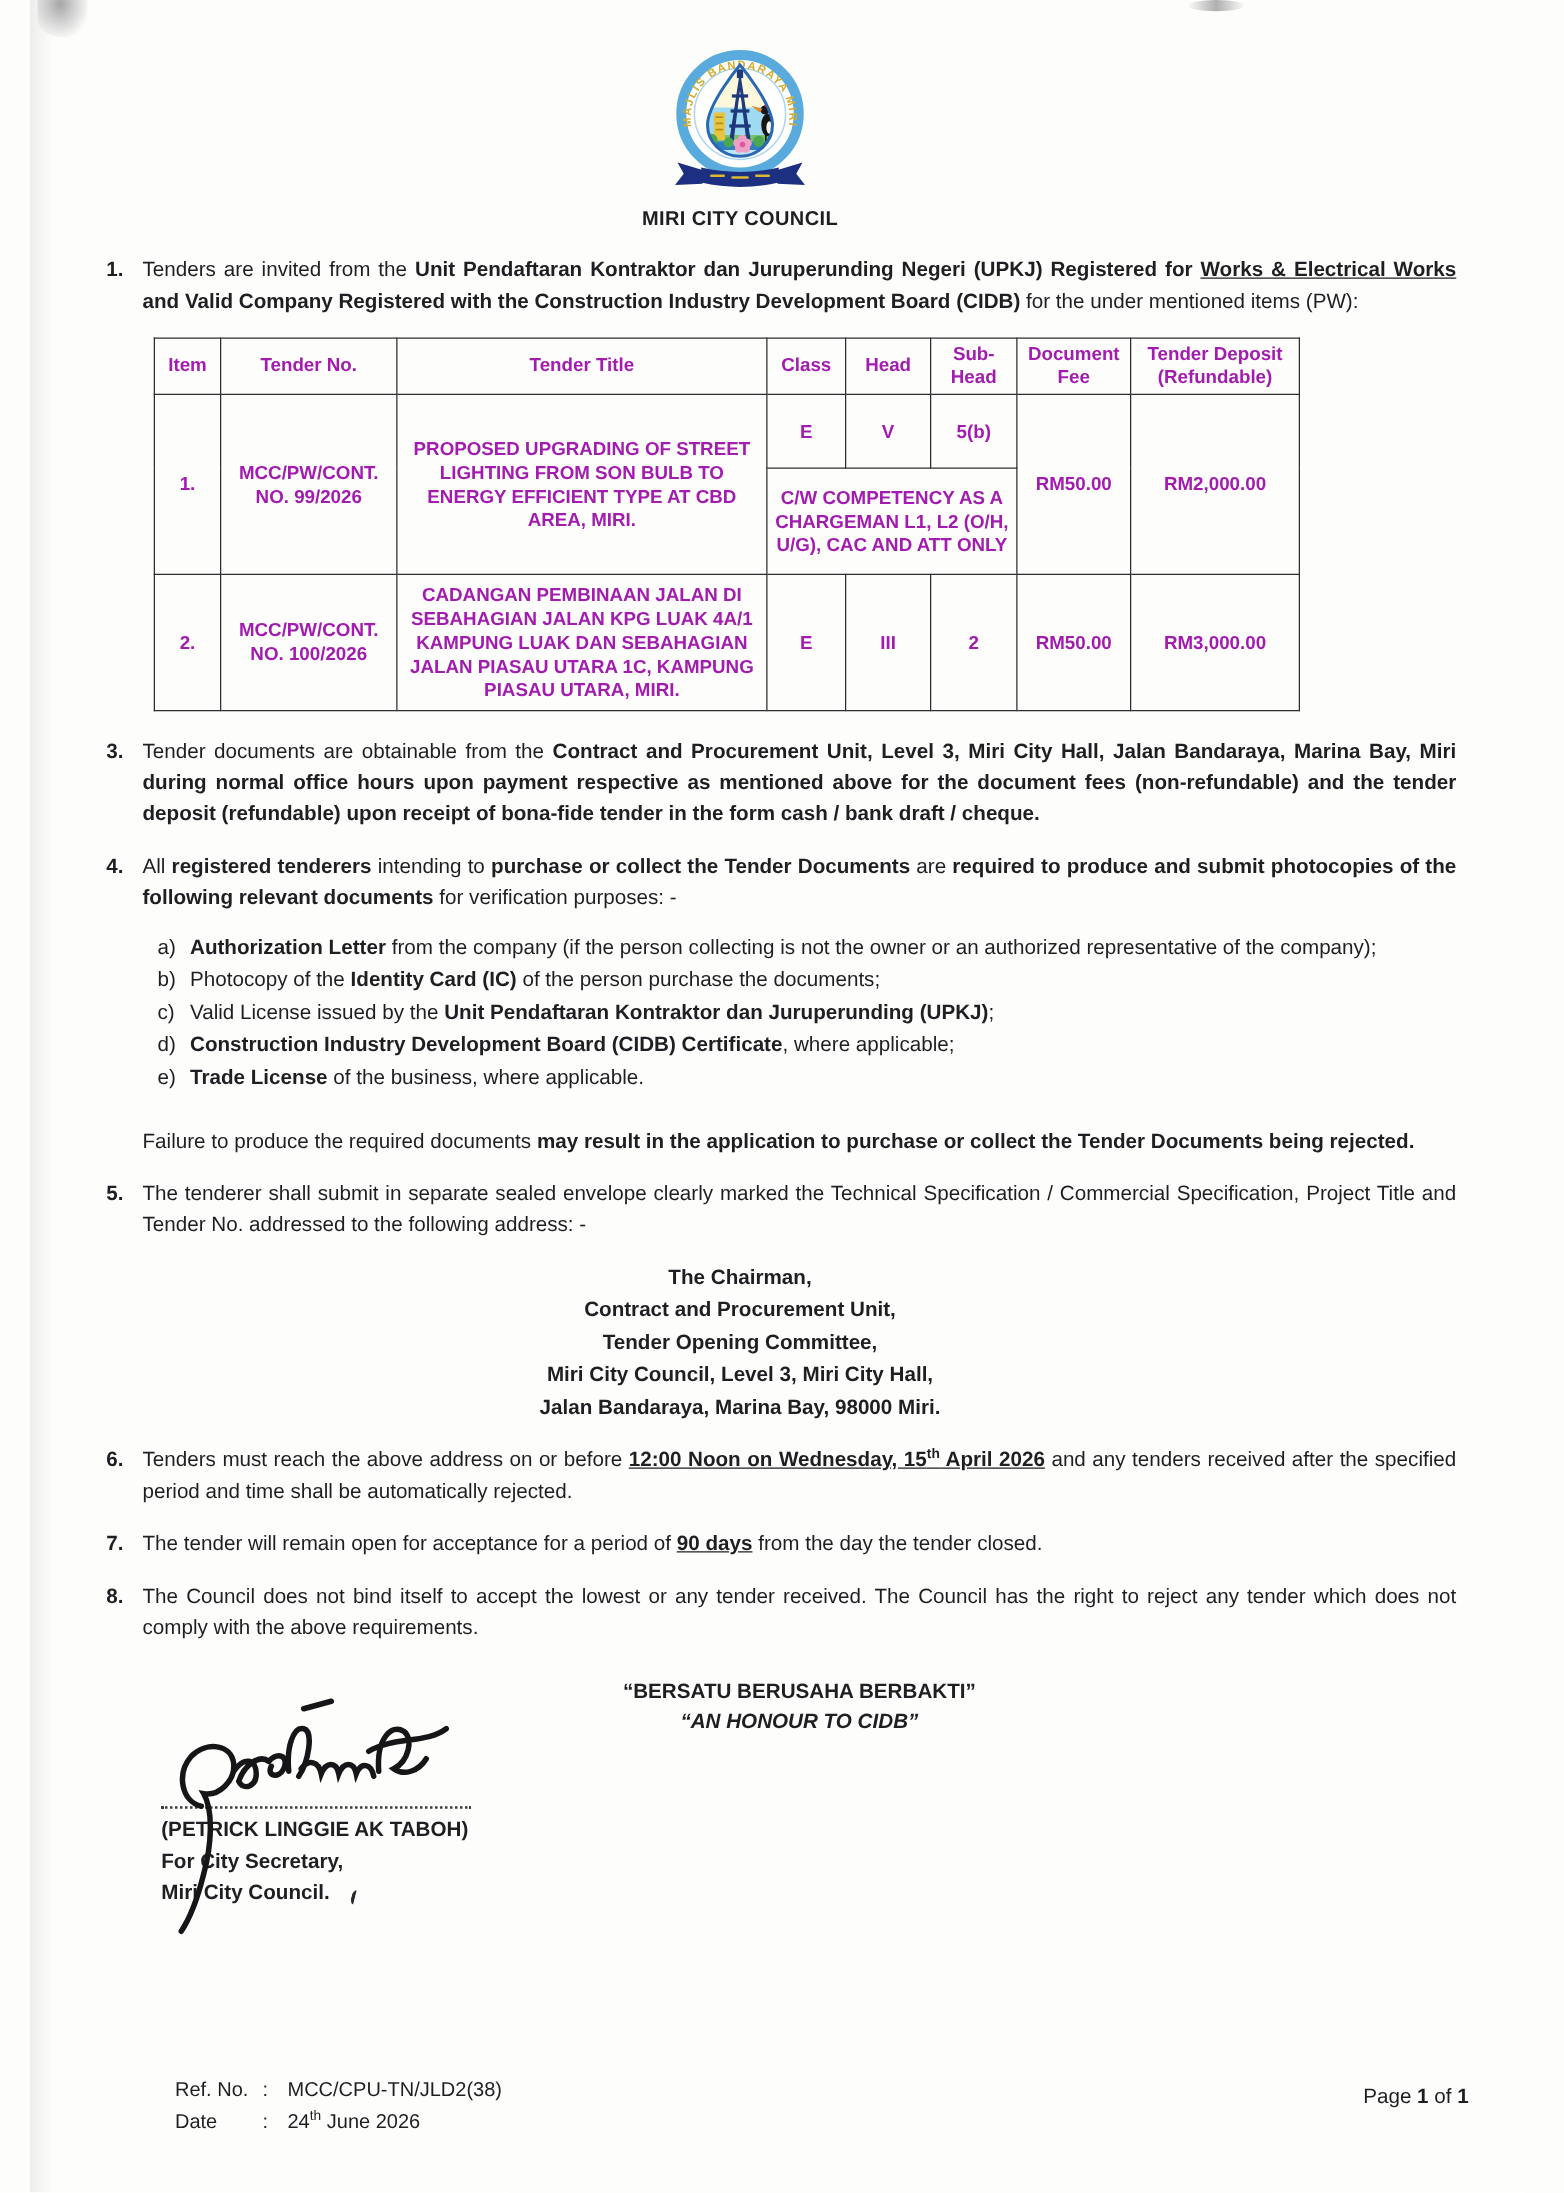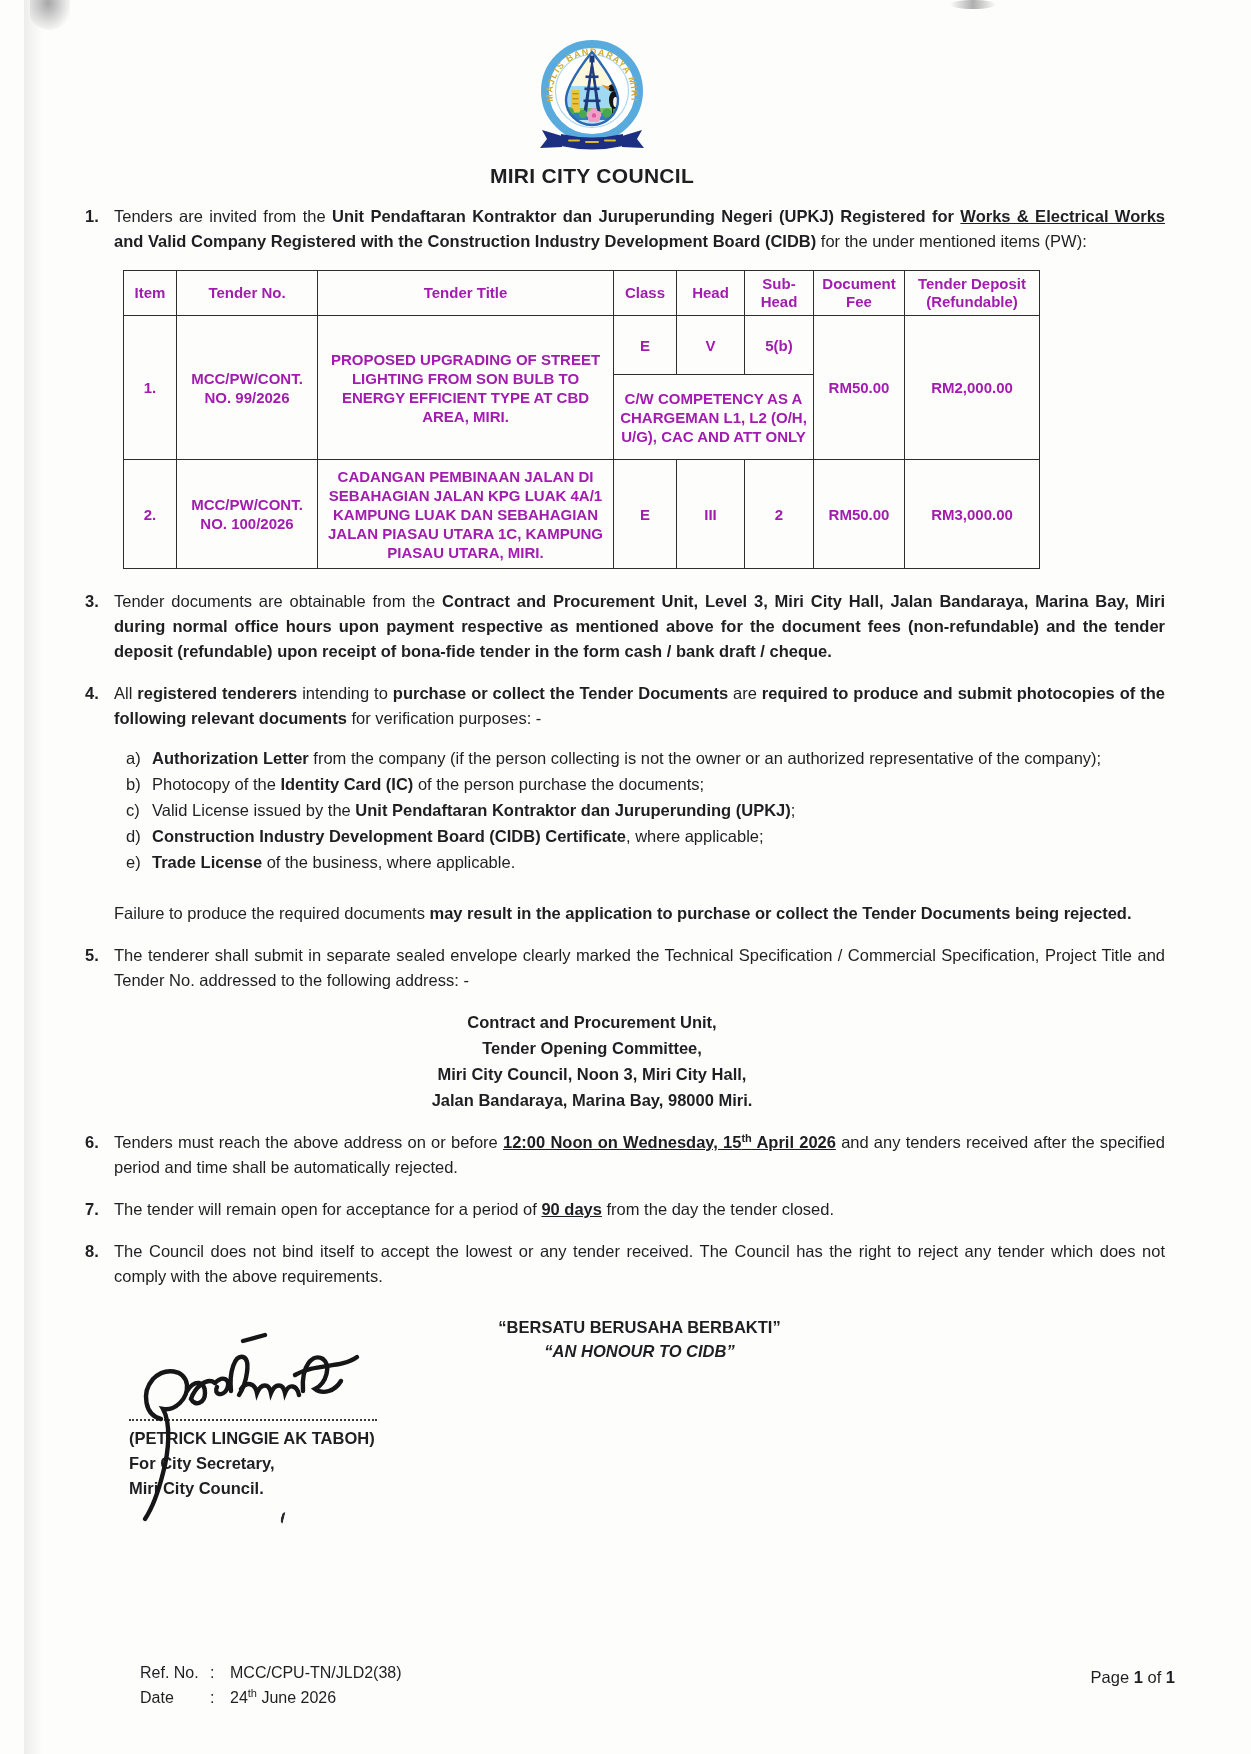--- a/index.html
+++ b/index.html
@@ -18,21 +18,21 @@
   .smudge-tl{position:absolute;left:30px;top:0;width:40px;height:30px;border-radius:0 0 60% 60%;
     background:radial-gradient(ellipse at 45% 10%, rgba(95,95,100,.55), rgba(130,130,135,.20) 55%, rgba(0,0,0,0) 78%);}
   .smudge-tr{position:absolute;left:950px;top:0;width:46px;height:9px;border-radius:50%;
     background:linear-gradient(to right, rgba(0,0,0,0), rgba(80,80,85,.45), rgba(0,0,0,0));}
   .straymark{position:absolute;left:281px;top:1512px;width:3px;height:12px;
     border-left:3px solid #2a2a2e;border-radius:60% 0 0 60%;transform:rotate(14deg);}
 
   .content{padding:36px 86px 0 85px;}
   .headwrap{text-align:center;padding-right:66px;}
   .crest{display:block;margin:0 auto 4px auto;}
-  .org{font-size:21px;font-weight:bold;letter-spacing:.3px;line-height:23px;}
+  .org{font-size:16px;font-weight:bold;letter-spacing:.3px;line-height:23px;}
   .notice{font-size:18px;font-weight:bold;line-height:23px;margin-top:2px;}
 
   .para{display:grid;grid-template-columns:29px 1fr;font-size:16.5px;line-height:25px;
     text-align:justify;margin-top:17px;}
   .para .num{font-weight:bold;}
   .b{font-weight:bold;}
   .bu{font-weight:bold;text-decoration:underline;}
   .i{font-style:italic;}
   .sup{vertical-align:super;font-size:11px;line-height:0;}
 
@@ -255,23 +255,24 @@
       <span class="num"></span>
       <span class="ptext"><span>Failure to produce the required documents </span><span class="b">may result in the application to purchase or collect the Tender Documents being rejected.</span></span>
     </div>
 
     <div class="para">
       <span class="num">5.</span>
       <span class="ptext"><span>The tenderer shall submit in separate sealed envelope clearly marked the Technical Specification / Commercial Specification, Project Title and Tender No. addressed to the following address: -</span></span>
     </div>
 
     <div class="address">
+      <div>The Chairman,</div>
       <div>Contract and Procurement Unit,</div>
       <div>Tender Opening Committee,</div>
-      <div>Miri City Council, Noon 3, Miri City Hall,</div>
+      <div>Miri City Council, Level 3, Miri City Hall,</div>
       <div>Jalan Bandaraya, Marina Bay, 98000 Miri.</div>
     </div>
 
     <div class="para">
       <span class="num">6.</span>
       <span class="ptext"><span>Tenders must reach the above address on or before </span><span class="bu"><span>12:00 Noon on Wednesday, 15</span><span class="sup">th</span><span> April 2026</span></span><span> and any tenders received after the specified period and time shall be automatically rejected.</span></span>
     </div>
 
     <div class="para">
       <span class="num">7.</span>

